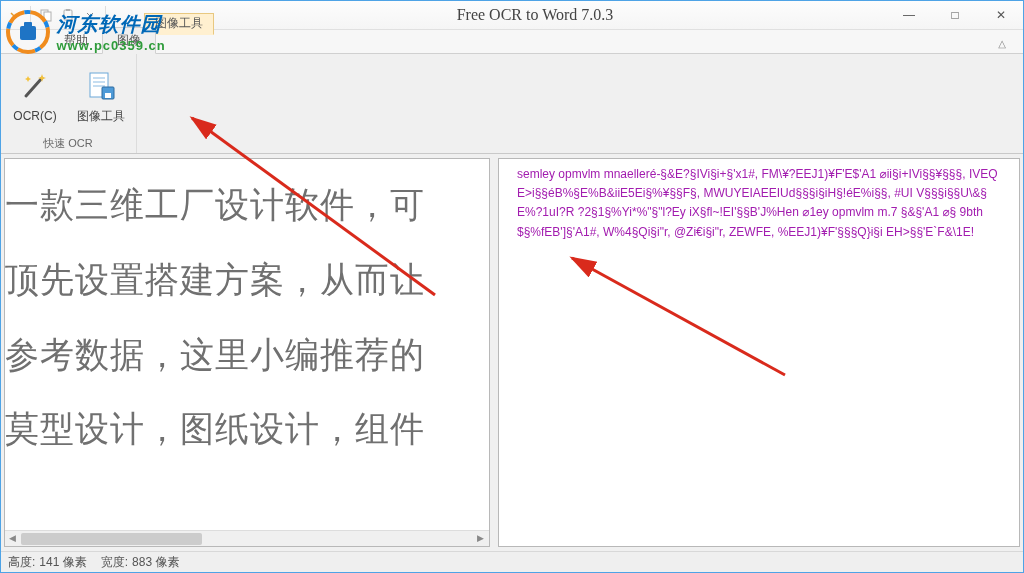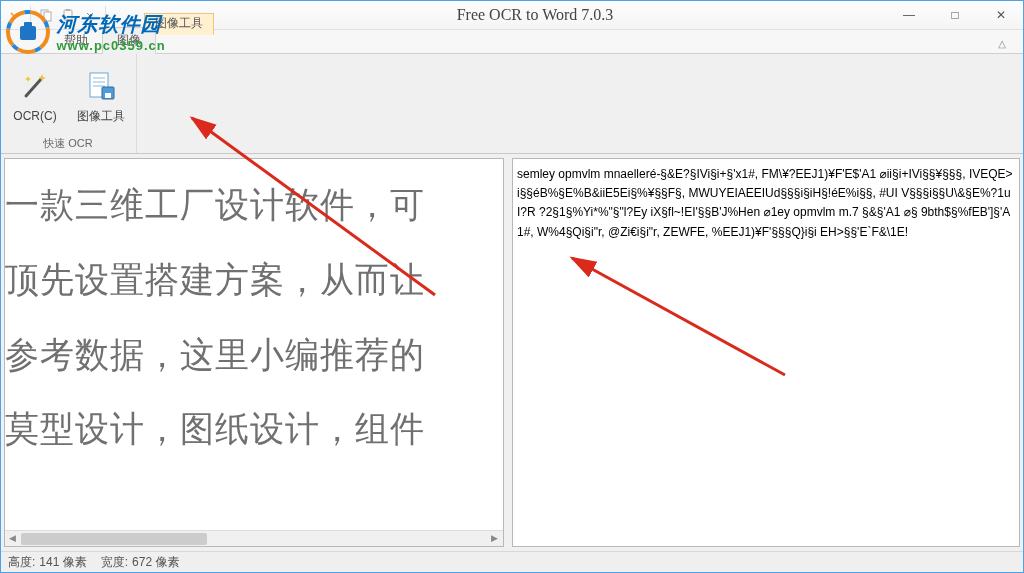--- a/index.html
+++ b/index.html
@@ -27,21 +27,21 @@
 .ribbon-btns { display:flex; gap:8px; }
 .ribbon-btn { display:flex; flex-direction:column; align-items:center; justify-content:center; width:58px; height:76px; border:1px solid transparent; border-radius:3px; font-size:12px; color:#444; gap:4px; }
 .ribbon-btn .ico { width:36px; height:36px; display:flex; align-items:center; justify-content:center; }
 .group-title { font-size:11px; color:#666; margin-top:auto; }
 
 
 .main { display:flex; height:397px; background:#f0f0f0; }
 .pane { flex:1; margin:4px; background:#fff; border:1px solid #b8b8b8; position:relative; overflow:hidden; }
 .pane.left { font-size:34px; color:#777; line-height:2.2; padding:8px 0 0 0; letter-spacing:1px; font-family:"SimSun","SimHei",serif; white-space:nowrap; }
 .pane.left .blurtext { filter:blur(0.6px); transform:scaleY(1.05); color:#707070; }
-.pane.right { font-size:12px; color:#000000; padding:6px 4px; line-height:1.6; word-break:break-all; font-family:Arial,sans-serif; }
+.pane.right { font-size:12px; color:#a21caf; padding:6px 18px; line-height:1.6; word-break:break-all; font-family:Arial,sans-serif; }
 .scroll-h { position:absolute; left:0; right:0; bottom:0; height:16px; background:#f0f0f0; border-top:1px solid #ddd; display:flex; align-items:center; }
 .scroll-btn { width:16px; height:16px; display:flex; align-items:center; justify-content:center; color:#888; font-size:9px; }
 .scroll-track { flex:1; height:16px; position:relative; }
 .scroll-thumb { position:absolute; left:0; width:40%; top:2px; bottom:2px; background:#ccc; border-radius:2px; }
 
 .statusbar { height:22px; background:#efefef; border-top:1px solid #d8d8d8; display:flex; align-items:center; font-size:12px; color:#555; padding:0 8px; gap:4px; }
 
 
 .watermark { position:absolute; top:8px; left:4px; pointer-events:none; z-index:50; }
 .wm-logo { width:48px; height:48px; display:inline-block; vertical-align:middle; }
@@ -148,21 +148,21 @@
   <div class="pane right">
     <div>semley opmvlm mnaelleré-§&amp;E?§IVi§i+§'x1#, FM\¥?EEJ1)¥F'E$'A1 ⌀ii§i+IVi§§¥§§§, IVEQE&gt;i§§éB%§E%B&amp;iiE5Ei§%¥§§F§, MWUYEIAEEIUd§§§i§iH§!éE%i§§, #UI V§§§i§§U\&amp;§E%?1uI?R ?2§1§%Yi*%"§"l?Ey iX§fl~!EI'§§B'J%Hen ⌀1ey opmvlm m.7 §&amp;§'A1 ⌀§ 9bth$§%fEB']§'A1#, W%4§Qi§i"r, @Zi€i§i"r, ZEWFE, %EEJ1)¥F'§§§Q}i§i EH&gt;§§'E`F&amp;\1E!</div>
   </div>
 </div>
 
 <div class="statusbar">
   <span>高度:</span>
   <span>141 像素</span>
   <span style="width:6px"></span>
   <span>宽度:</span>
-  <span>672 像素</span>
+  <span>883 像素</span>
 </div>
 
 <div class="watermark">
   <span class="wm-logo">
     <svg width="48" height="48" viewBox="0 0 48 48">
       <circle cx="24" cy="24" r="20" fill="none" stroke="#f08c1e" stroke-width="4" stroke-dasharray="18 6"></circle>
       <circle cx="24" cy="24" r="20" fill="none" stroke="#1e88e5" stroke-width="4" stroke-dasharray="6 18" stroke-dashoffset="-18"></circle>
       <rect x="16" y="18" width="16" height="14" rx="2" fill="#1e74c5"></rect>
       <rect x="20" y="14" width="8" height="6" rx="1" fill="#1e74c5"></rect>
     </svg>

